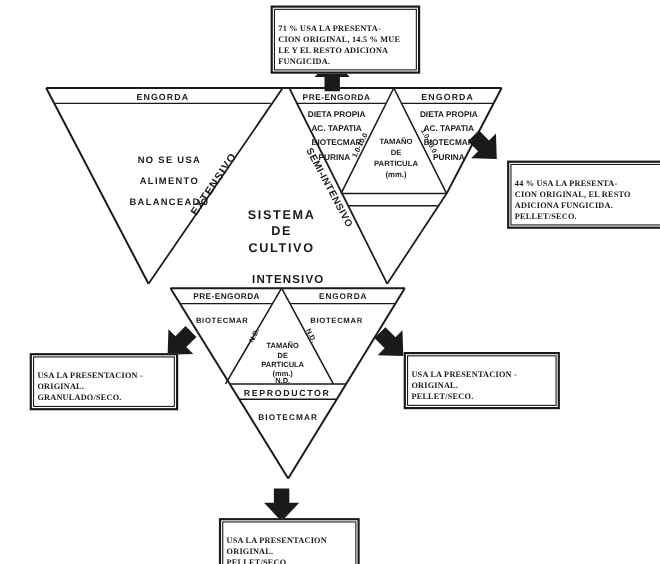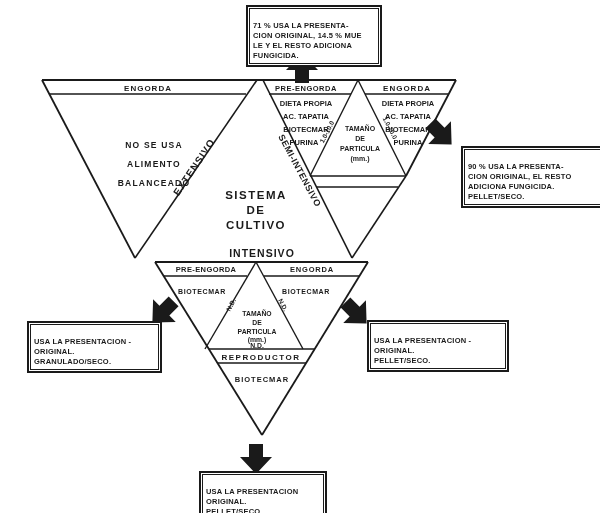--- a/index.html
+++ b/index.html
@@ -12,21 +12,21 @@
     fill:#1a1a1a;font-family:"Liberation Sans",sans-serif;font-weight:bold;
   }
   .note{
     position:absolute;background:#ffffff;border:2px solid #1a1a1a;
     padding:4px 5px;font-size:7.5px;line-height:10px;font-weight:bold;
     color:#1a1a1a;letter-spacing:0.2px;white-space:pre-line;
   }
   .note::before{
     content:"";position:absolute;inset:1px;border:1px solid #1a1a1a;pointer-events:none;
   }
-  .note span{position:relative;}
+  .note span{position:relative;font-family:Liberation Serif, serif;}
 </style>
 </head>
 <body>
 
 <div id="canvas">
 
   <svg id="diagram-svg" width="600" height="513" viewBox="0 0 600 513">
 
     <g stroke="#1a1a1a" fill="none">
       <line x1="42" y1="80" x2="456" y2="80" stroke-width="1.8"></line>
@@ -128,21 +128,21 @@
   </svg>
 
   <div class="note" style="left:246px;top:5px;width:122px;">
     <span>71 % USA LA PRESENTA-
 CION ORIGINAL, 14.5 % MUE
 LE Y EL RESTO ADICIONA
 FUNGICIDA.</span>
   </div>
 
   <div class="note" style="left:461px;top:146px;width:134px;">
-    <span>90 % USA LA PRESENTA-
+    <span>44 % USA LA PRESENTA-
 CION ORIGINAL, EL RESTO
 ADICIONA FUNGICIDA.
 PELLET/SECO.</span>
   </div>
 
   <div class="note" style="left:27px;top:321px;width:121px;">
     <span>USA LA PRESENTACION -
 ORIGINAL.
 GRANULADO/SECO.</span>
   </div>

